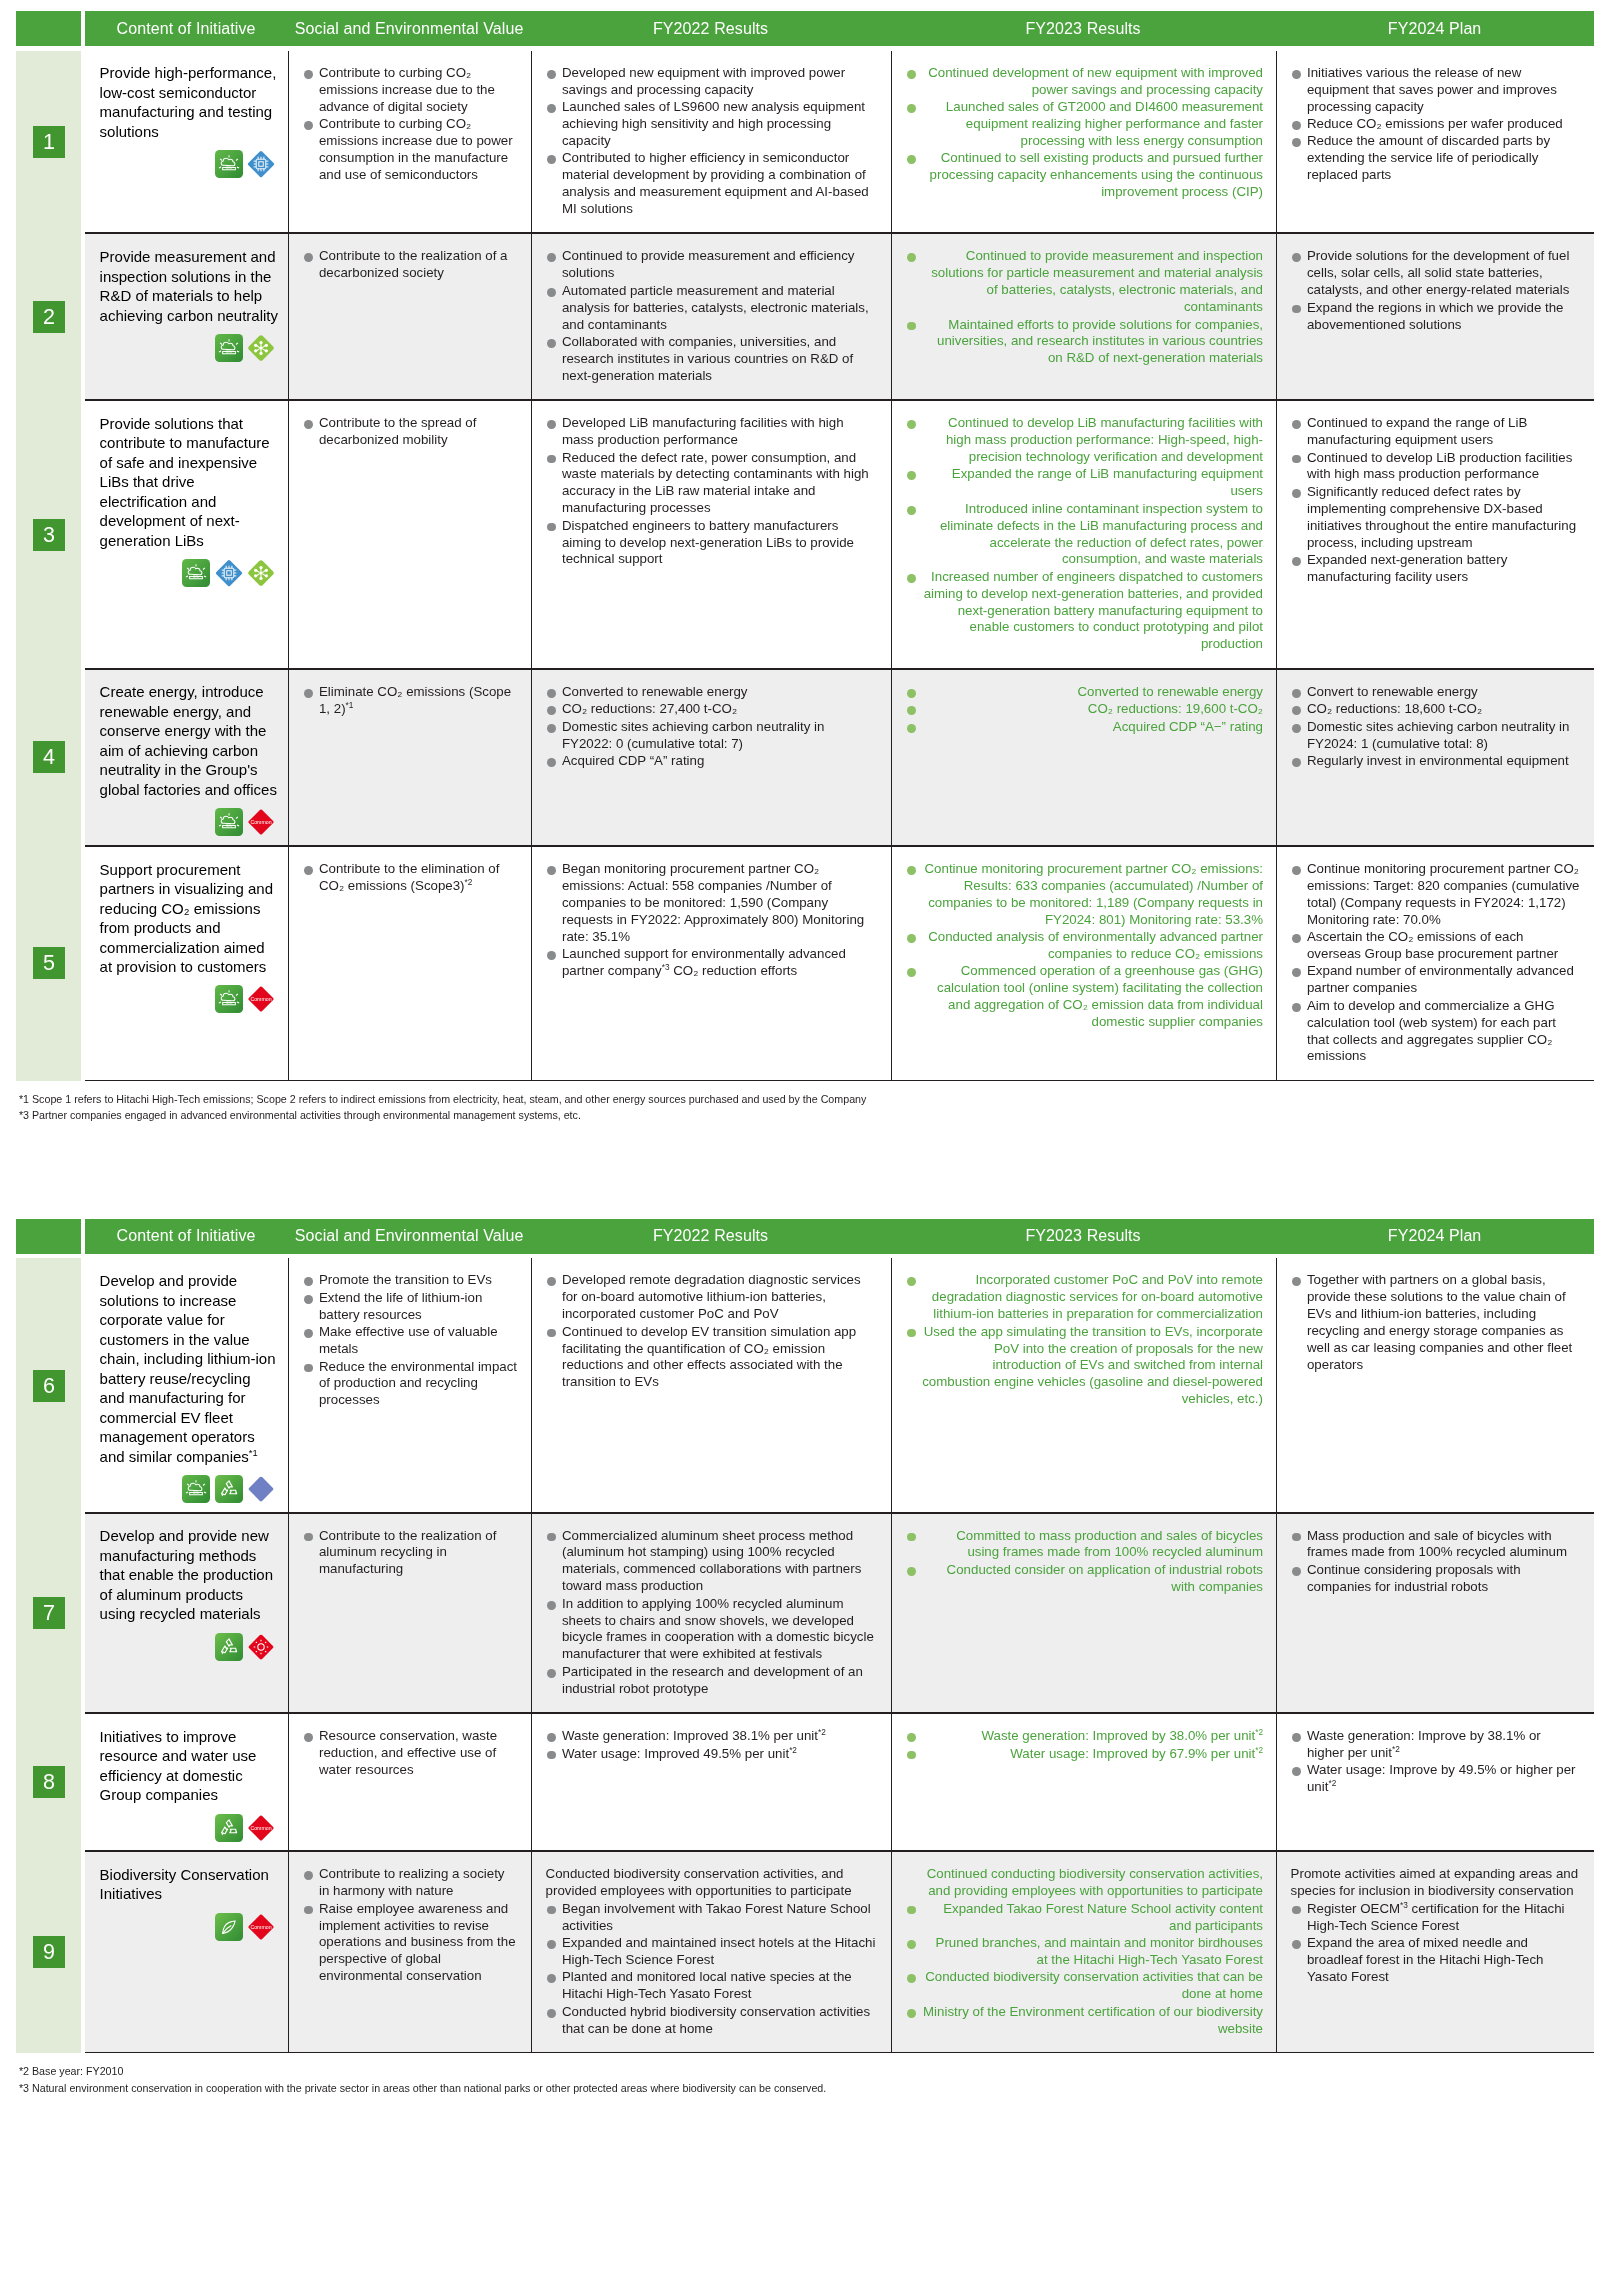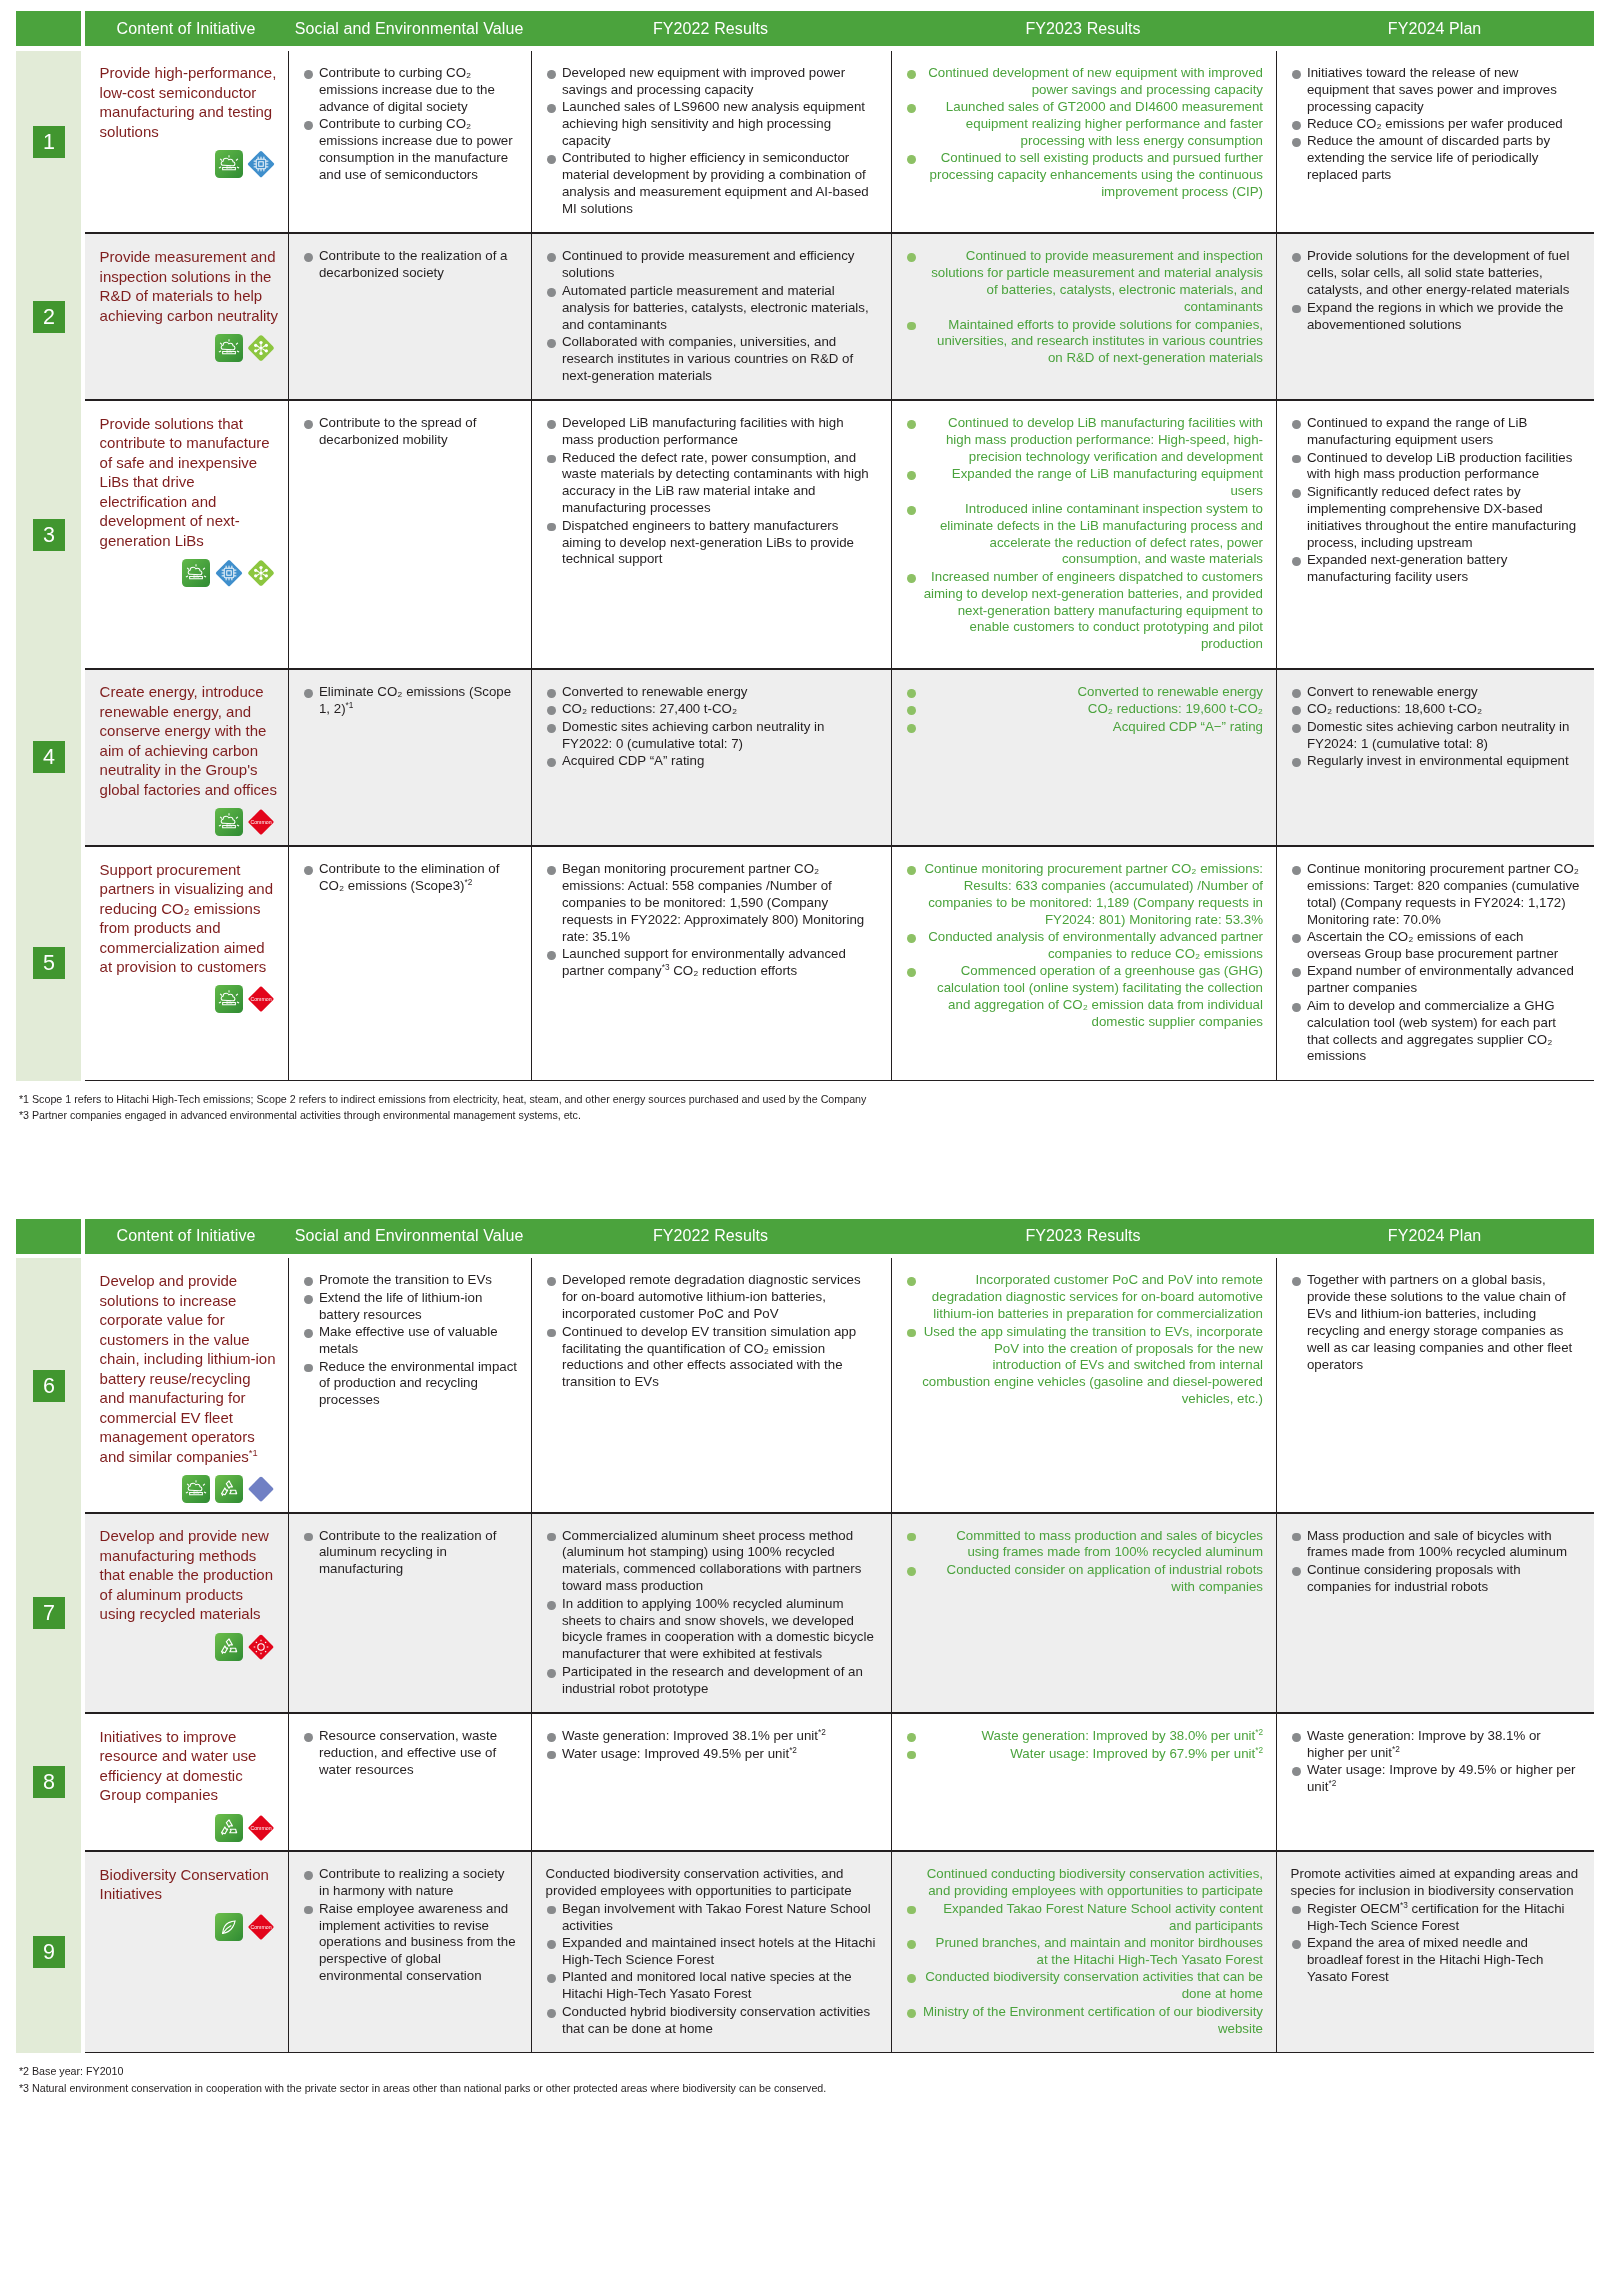--- a/index.html
+++ b/index.html
@@ -64,21 +64,21 @@
   td.cell.firstcol { border-left: none; }
 
   .pad { padding: 14px 12.6px 14px 14px; }
 
   
   .bg-white > td.cell { background: #ffffff; }
   .bg-grey  > td.cell { background: #eeeeee; }
 
   
   .init {
-    color: #7f1d1d;
+    color: #000000;
     font-size: 15px;
     line-height: 1.30;
     padding: 12.6px 8.8px 8.8px 15px;
     position: relative;
     min-height: 63px;
   }
   .init .title { display: block; }
   .icons { margin-top: 8.8px; text-align: right; padding-right: 3.8px; }
   .icon {
     display: inline-block;
@@ -203,21 +203,21 @@
               <ul class="bl green">
                 <li>Continued development of new equipment with improved power savings and processing capacity</li>
                 <li>Launched sales of GT2000 and DI4600 measurement equipment realizing higher performance and faster processing with less energy consumption</li>
                 <li>Continued to sell existing products and pursued further processing capacity enhancements using the continuous improvement process (CIP)</li>
               </ul>
             </div>
           </td>
           <td class="cell">
             <div class="pad">
               <ul class="bl">
-                <li>Initiatives toward the release of new equipment that saves power and improves processing capacity</li>
+                <li>Initiatives various the release of new equipment that saves power and improves processing capacity</li>
                 <li>Reduce CO₂ emissions per wafer produced</li>
                 <li>Reduce the amount of discarded parts by extending the service life of periodically replaced parts</li>
               </ul>
             </div>
           </td>
         </tr>
         <tr class="body-row bg-grey">
           <td class="numcell">
             <div class="numbox">2</div>
           </td>

